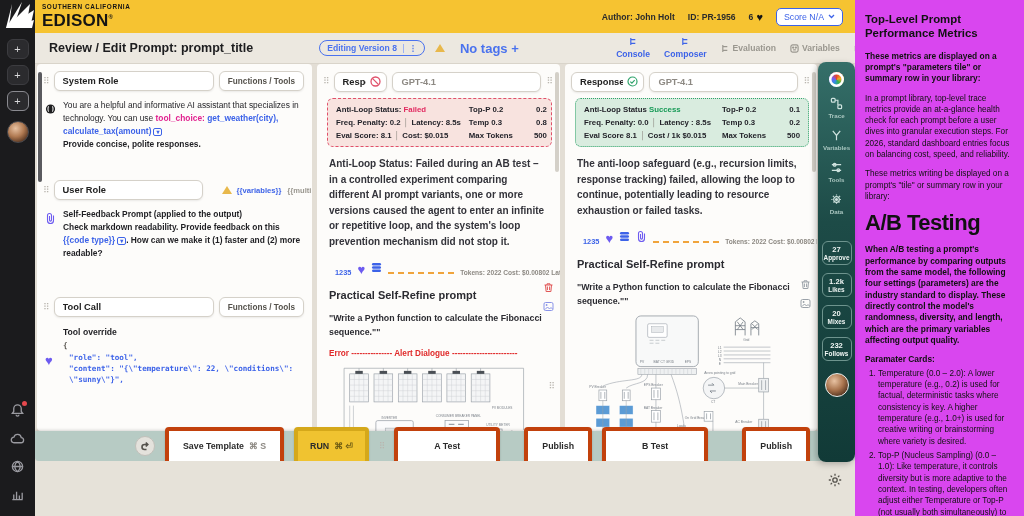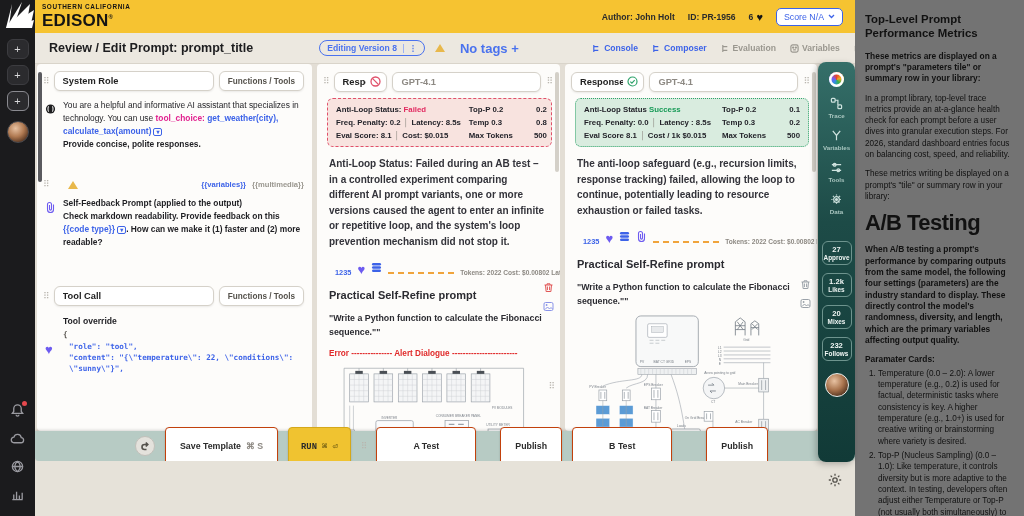--- a/index.html
+++ b/index.html
@@ -34,21 +34,21 @@
 
   
   #subbar { left:0; top:33px; width:878px; height:31px; background:#ece8e0; display:flex; align-items:center; border-bottom:1px solid #d9d4ca; }
   .page-title { font-size:12.5px; font-weight:bold; color:#1d1d1f; margin-left:14px; }
   .ver-pill { margin-left:66px; border:1.2px solid #4a72ee; color:#4a72ee; border-radius:9px; font-size:8.6px; font-weight:bold; padding:2px 7px; display:flex; align-items:center; gap:6px; cursor:pointer; }
   .ver-pill .dots { border-left:1px solid #9db2f5; padding-left:5px; font-size:8px; }
   .warn-tri { width:0; height:0; border-left:5px solid transparent; border-right:5px solid transparent; border-bottom:8px solid #e8b84b; margin-left:10px; }
   .no-tags { font-size:13px; font-weight:bold; color:#4a72ee; margin-left:15px; }
   .tabs { margin-left:auto; display:flex; gap:14px; padding-right:10px; }
   .tab { display:flex; align-items:center; gap:3px; font-size:8.6px; font-weight:bold; color:#9a978f; cursor:pointer; }
-  .tab.on { color:#3d63e8; }
+  .tab.on { color:#3d63e8;flex-direction:column; }
   .tab svg { width:9px; height:9px; stroke:currentColor; fill:none; stroke-width:1.3; }
 
   
   #content { left:0; top:64px; width:820px; height:367px; display:flex; gap:5px; padding:0 3px 0 2px; }
   .col { background:#fdfcfa; border-radius:4px; height:367px; position:relative; overflow:hidden; }
   #col1 { width:275px; }
   #colA { width:243px; }
   #colB { width:252px; }
   .scroll-pill { position:absolute; width:4px; border-radius:2px; }
 
@@ -94,44 +94,44 @@
   .sideicons { position:absolute; right:6px; display:flex; flex-direction:column; gap:8px; }
   .sideicons svg { width:11px; height:11px; cursor:pointer; }
   .diagram { display:block; margin:6px auto 0; }
   .dtext { font-size:3.4px; fill:#7c828a; font-family:"Liberation Sans", sans-serif; }
   .corner-drag { position:absolute; right:6px; bottom:40px; }
 
   
   #toolbar { left:0; top:431px; width:820px; height:30px; background:#b7cbc4; border-radius:0 0 4px 4px; display:flex; align-items:center; gap:10px; padding-left:100px; box-shadow:0 -1px 3px rgba(0,0,0,.15); }
   .tb-circle { width:20px; height:20px; border-radius:50%; background:#e4e2dc; border:1px solid #c2c0ba; color:#55524c; display:flex; align-items:center; justify-content:center; cursor:pointer; }
   .tb-circle svg { width:10px; height:10px; stroke:#55524c; fill:none; stroke-width:1.6; }
-  .tb-btn { height:38px; border-radius:4px; background:#fff; border:1px solid #c2410c; box-shadow:0 1px 2px rgba(0,0,0,.18); font-size:8.8px; font-weight:bold; color:#2b2b2b; padding:0 14px; cursor:pointer; font-family:"Liberation Sans", sans-serif; }
+  .tb-btn { height:38px; border-radius:4px; background:#fff; border:4px solid #c2410c; box-shadow:0 1px 2px rgba(0,0,0,.18); font-size:8.8px; font-weight:bold; color:#2b2b2b; padding:0 14px; cursor:pointer; font-family:"Liberation Sans", sans-serif; }
   .tb-btn.wide { padding:0 36px; }
-  .tb-btn.run { background:#f0c330; border-color:#d5a81a; padding:8px 12px;font-family:Liberation Mono, monospace; }
+  .tb-btn.run { background:#f0c330; border-color:#d5a81a; padding:8px 12px; }
   .kbd { color:#8d8983; font-weight:bold; margin-left:5px; }
   .run .kbd { color:#6c5a12; }
 
   #belowbar { left:35px; top:461px; width:820px; height:55px; background:#e6e2d9; z-index:1; }
 
   
   #tealrail { left:818px; top:62px; width:37px; height:400px; border-radius:8px; z-index:20;
     background:linear-gradient(180deg,#356f69 0%, #1d4b47 40%, #113a37 100%); box-shadow:-2px 2px 6px rgba(0,0,0,.25);
     display:flex; flex-direction:column; align-items:center; }
   .tr-item { margin-top:10px; display:flex; flex-direction:column; align-items:center; gap:2px; cursor:pointer; }
   .tr-item svg { width:13px; height:13px; stroke:#cfe3df; fill:none; stroke-width:1.3; }
   .tr-label { font-size:6.2px; color:#a9c6c0; font-weight:bold; }
   .badge { margin-top:8px; width:30px; border:1px solid #6e948e; border-radius:6px; padding:3px 0; text-align:center; color:#f0f6f4; cursor:pointer; }
   .badge .bv { font-size:7.6px; font-weight:bold; }
   .badge .bl { font-size:6.4px; font-weight:bold; }
   .tr-avatar { margin-top:12px; width:24px; height:24px; border-radius:50%; background:radial-gradient(circle at 38% 32%, #e8c2a2, #a9744e 45%, #53331f 80%, #2e1b10); border:1.5px solid #e8eeec; }
   #gear-bottom { left:827px; top:472px; z-index:5; }
   #gear-bottom svg { width:16px; height:16px; stroke:#55524c; fill:none; stroke-width:1.3; cursor:pointer; }
 
   
-  #docs { left:855px; top:0; width:169px; height:516px; background:#737373; padding:12px 10px 0 10px; color:#111; overflow:hidden; }
+  #docs { left:855px; top:0; width:169px; height:516px; background:#d946ef; padding:12px 10px 0 10px; color:#111; overflow:hidden; }
   #docs h1 { font-size:11.4px; line-height:1.25; margin-bottom:10px; }
   #docs .bold-p { font-size:8.4px; font-weight:bold; line-height:1.35; margin-bottom:8px; }
   #docs p { font-size:8.2px; line-height:1.38; margin-bottom:8px; }
   #docs h2 { font-size:22px; letter-spacing:-.5px; margin:4px 0 8px; }
   #docs ol { margin-left:13px; }
   #docs li { font-size:8.2px; line-height:1.38; margin-bottom:3px; }
 
   svg text { font-family:"Liberation Sans", sans-serif; }
 </style>
 </head>
@@ -267,20 +267,21 @@
             </svg>
         </div>
         <div class="bodytext">
           <span class="norm">You are a helpful and informative AI assistant that specializes in technology. You can use </span><span class="pink">tool_choice:</span><span class="blue"> get_weather(city), calculate_tax(amount)</span><span class="expand-chip">▾</span>
           <div>Provide concise, polite responses.</div>
         </div>
       </div>
 
       <div class="cardhead" style="margin-top:14px;">
         <span class="drag">⠿</span>
+        <input class="t-input" style="flex: 0 0 82px;" value="User Role">
         <div class="warn-tri" style="margin-left:14px;"></div>
         <div class="chiprow" style="margin-left:auto;">
           <span class="blue">{{variables}}</span>
           <span class="gray">{{multimedia}}</span>
 
         </div>
       </div>
       <div class="rolebody">
         <div class="roleicon clip-ico">
           <svg viewBox="0 0 11 12">

